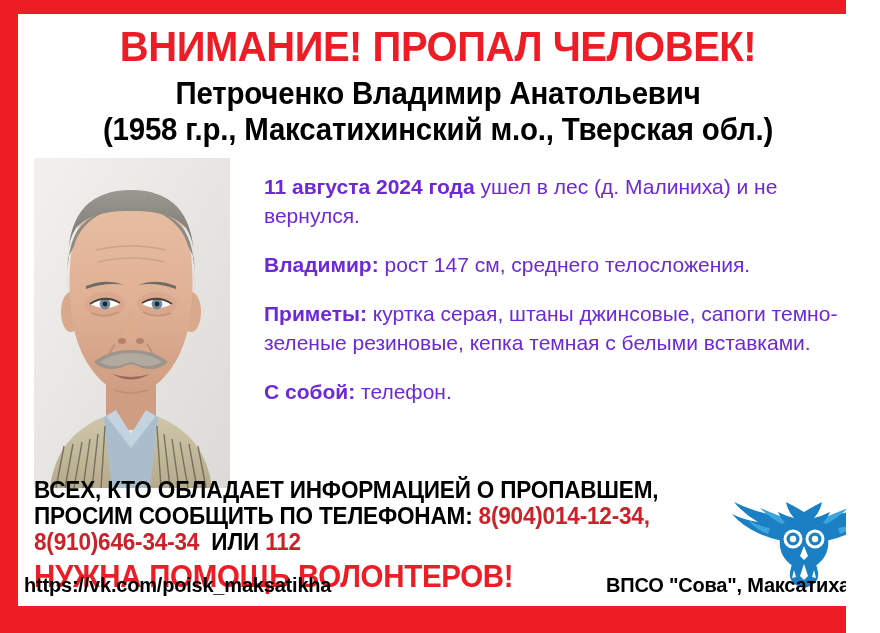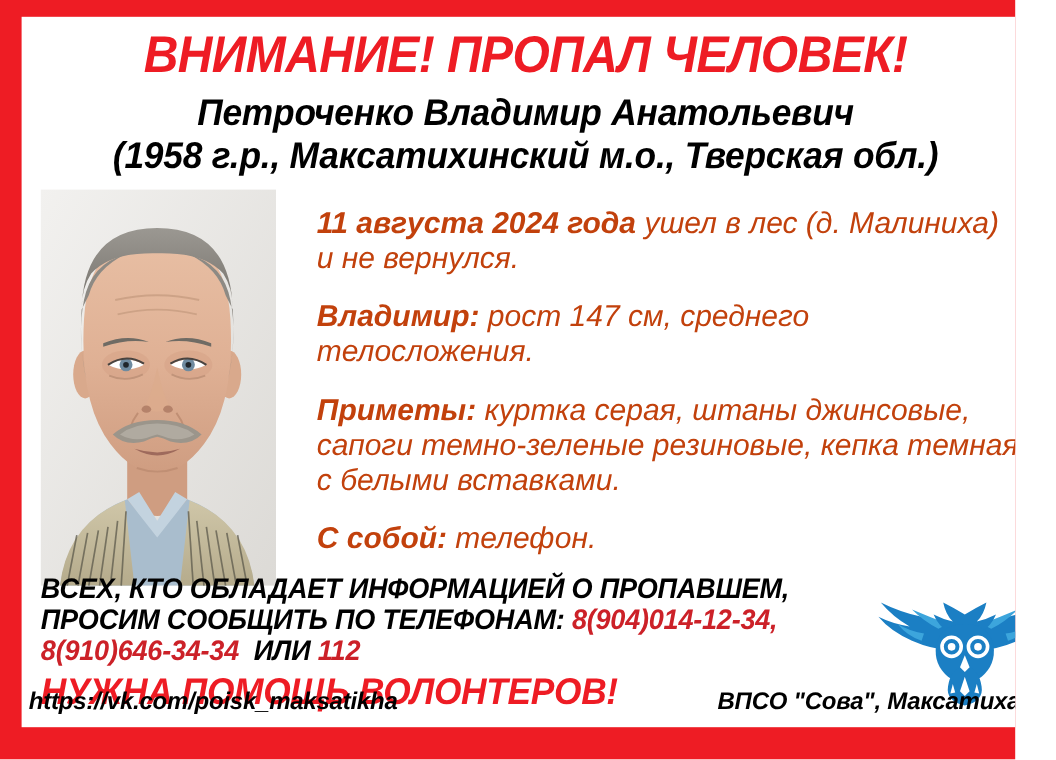--- a/index.html
+++ b/index.html
@@ -9,21 +9,20 @@
     background: #ffffff;
   }
   #poster {
     position: relative;
     width: 846px;
     height: 633px;
     background: #ee1c24;
     box-sizing: border-box;
     overflow: hidden;
     font-family: "Liberation Sans", sans-serif;
-    font-style: italic;
   }
   
   .sheet {
     position: absolute;
     left: 18px;
     top: 14px;
     width: 840px;
     height: 592px;
     background: #ffffff;
     box-sizing: border-box;
@@ -75,23 +74,23 @@
     overflow: hidden;
   }
   .photo svg { display: block; width: 100%; height: 100%; }
 
   
   .body-text {
     position: absolute;
     left: 246px;
     top: 158px;
     width: 586px;
-    color: #c2410c;
+    color: #6d28d9;
     font-family: "Liberation Sans", sans-serif;
-    font-size: 25px;
+    font-size: 21px;
     line-height: 29px;
   }
   .body-text p { margin: 0 0 20px 0; }
   .body-text p:last-child { margin-bottom: 16px; }
   .body-text b { font-weight: bold; }
 
   
   .cta {
     position: absolute;
     left: 16px;

